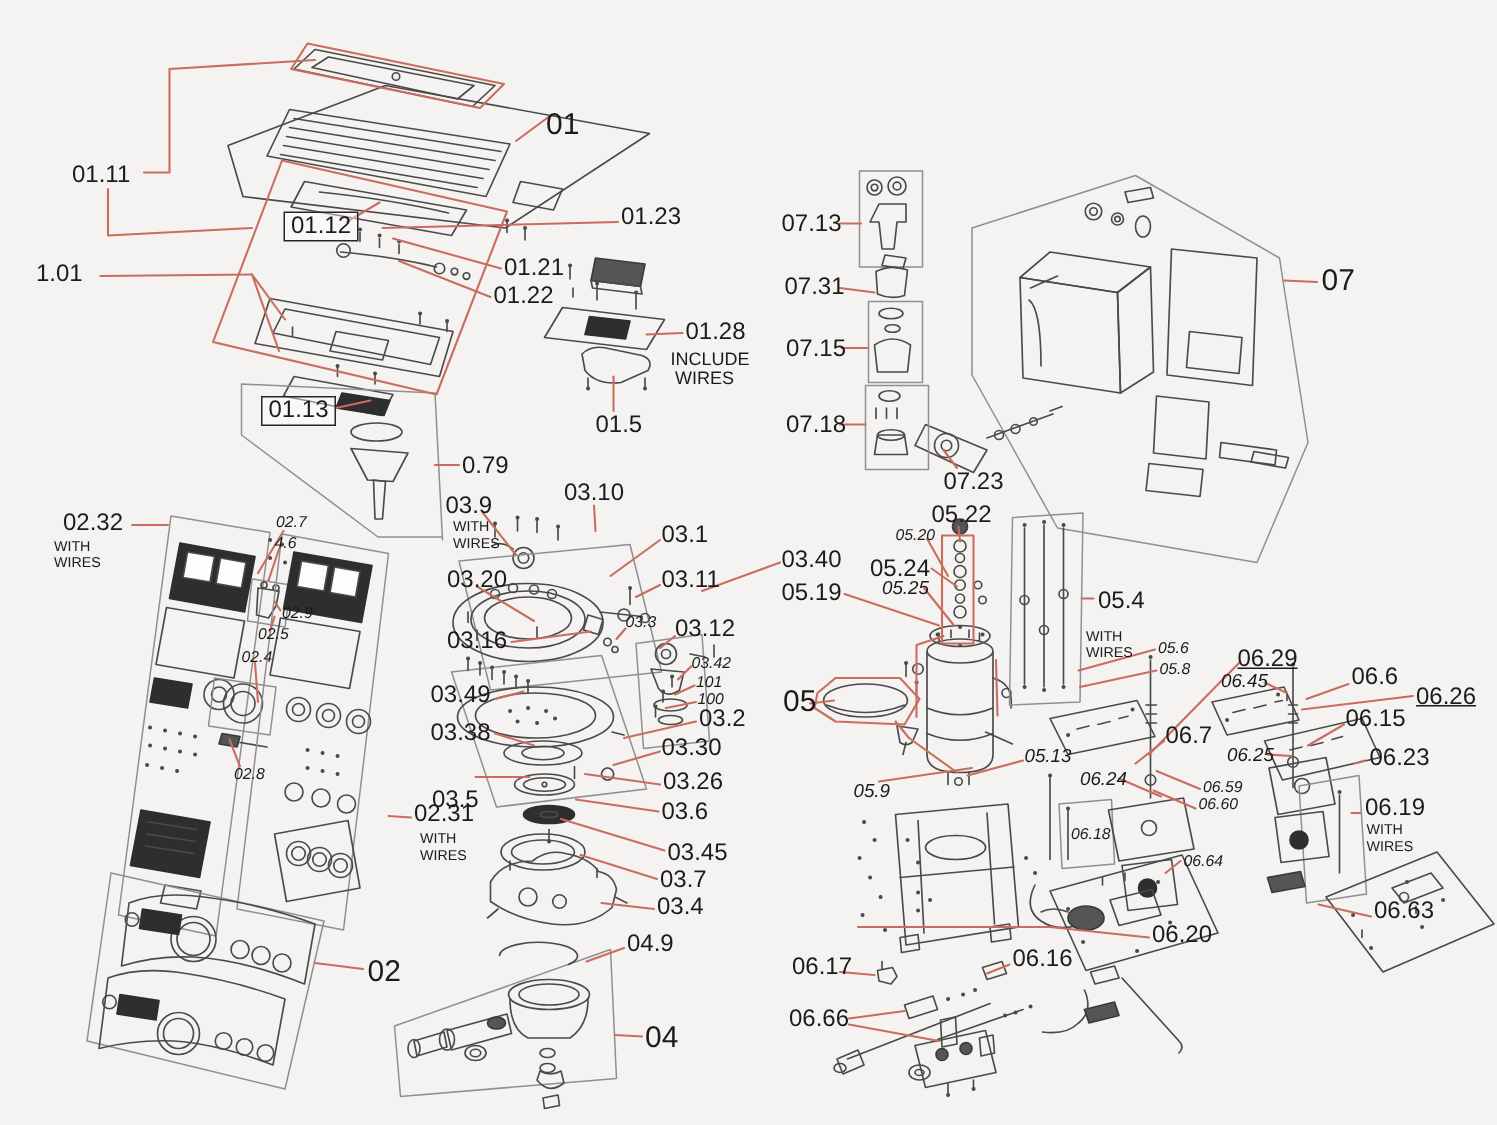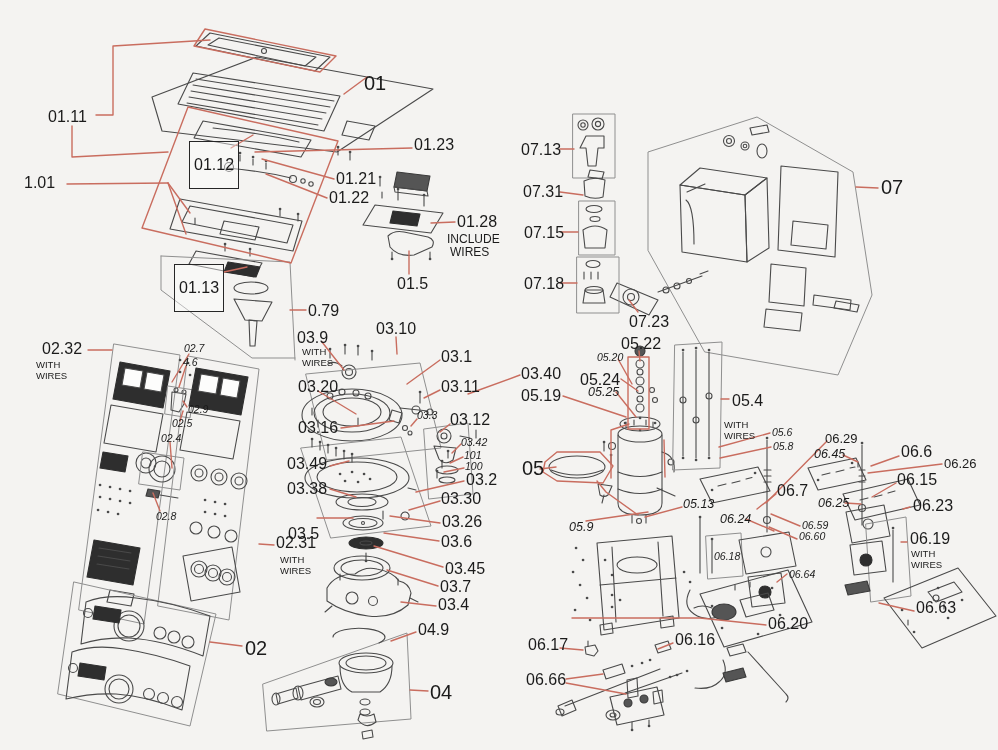--- a/index.html
+++ b/index.html
@@ -25,26 +25,26 @@
   .watermark{
     position:absolute;left:226px;top:324px;
     font-size:43px;font-weight:bold;letter-spacing:0px;
     color:var(--wm);opacity:.8;white-space:nowrap;
     text-shadow:-1px -1px 0 rgba(255,255,255,.95),1px 1px 0 rgba(255,255,255,.95),2px 2px 3px rgba(255,255,255,.6);
     pointer-events:none;
   }
   .lbl{position:absolute;color:var(--label);line-height:1;white-space:nowrap;}
   .xl{font-size:20px;}
   .lg{font-size:16px;}
-  .md{font-size:13px;}
+  .md{font-size:16px;text-decoration:underline;}
   .mdi{font-size:12.5px;font-style:italic;}
   .sm{font-size:10.5px;font-style:italic;}
   .xs{font-size:9.5px;}
   .xs2{font-size:12px;}
-  .boxed{border:1.6px solid #262626;padding:15px 4px;background:rgba(255,255,255,.4);}
+  .boxed{border:1.6px solid #262626;padding:1px 4px;background:rgba(255,255,255,.4);}
 </style>
 </head>
 <body>
 
 <div class="stage">
 
   <svg class="draw" width="998" height="750" viewBox="0 0 998 750">
 
     <g>
       <polygon points="210,33 330,57 315,71 196,46"></polygon>

